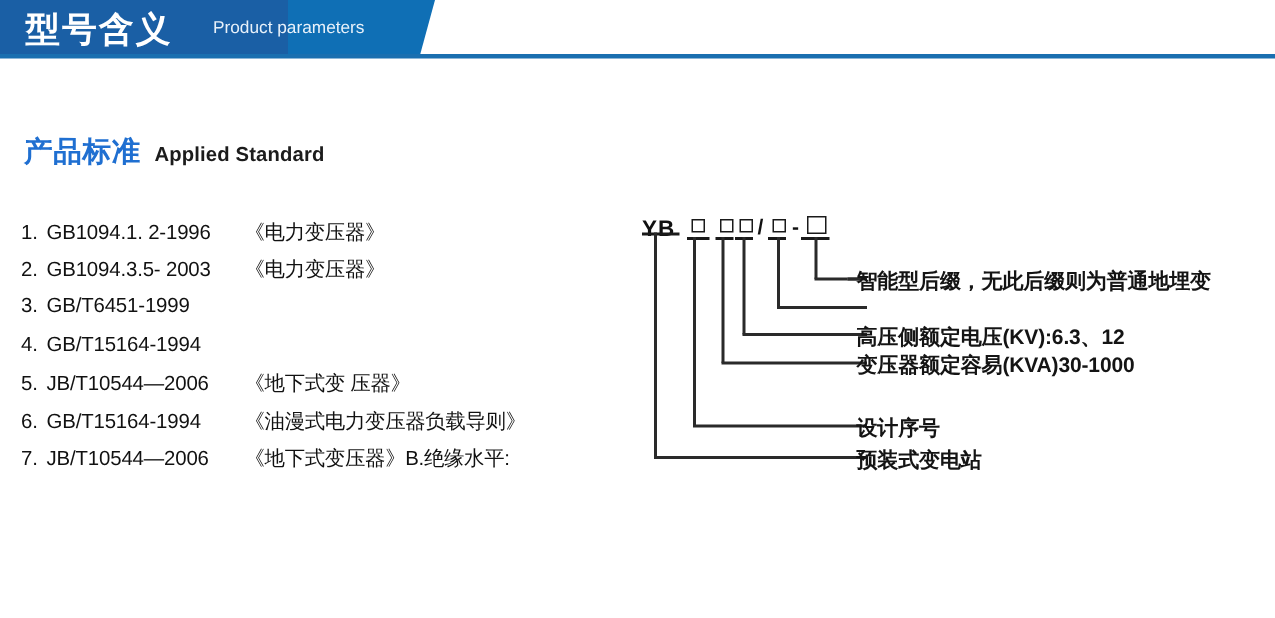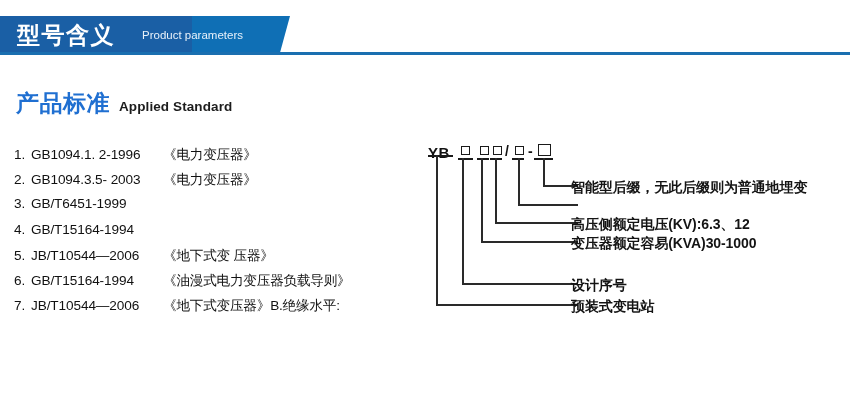--- a/index.html
+++ b/index.html
@@ -16,21 +16,21 @@
     position: relative;
     width: 850px;
     height: 412px;
     background: #ffffff;
   }
 
   
   .banner {
     position: absolute;
     left: 0;
-    top: 16px;
+    top: 0;
     width: 850px;
     height: 46px;
   }
 
   .banner-dark {
     position: absolute;
     left: 0;
     top: 0;
     width: 192px;
     height: 38px;
@@ -89,21 +89,21 @@
     height: 2.5px;
     background: #1a6fb0;
   }
 
   
   .sec-head {
     position: absolute;
     white-space: nowrap;
   }
   .sec-head .cn {
-    font-size: 23px;
+    font-size: 19px;
     font-weight: bold;
     color: #1f6fd1;
     letter-spacing: 0.5px;
   }
   .sec-head .en {
     font-size: 13.5px;
     font-weight: bold;
     color: #1c1c1c;
     margin-left: 9px;
     letter-spacing: 0.1px;

